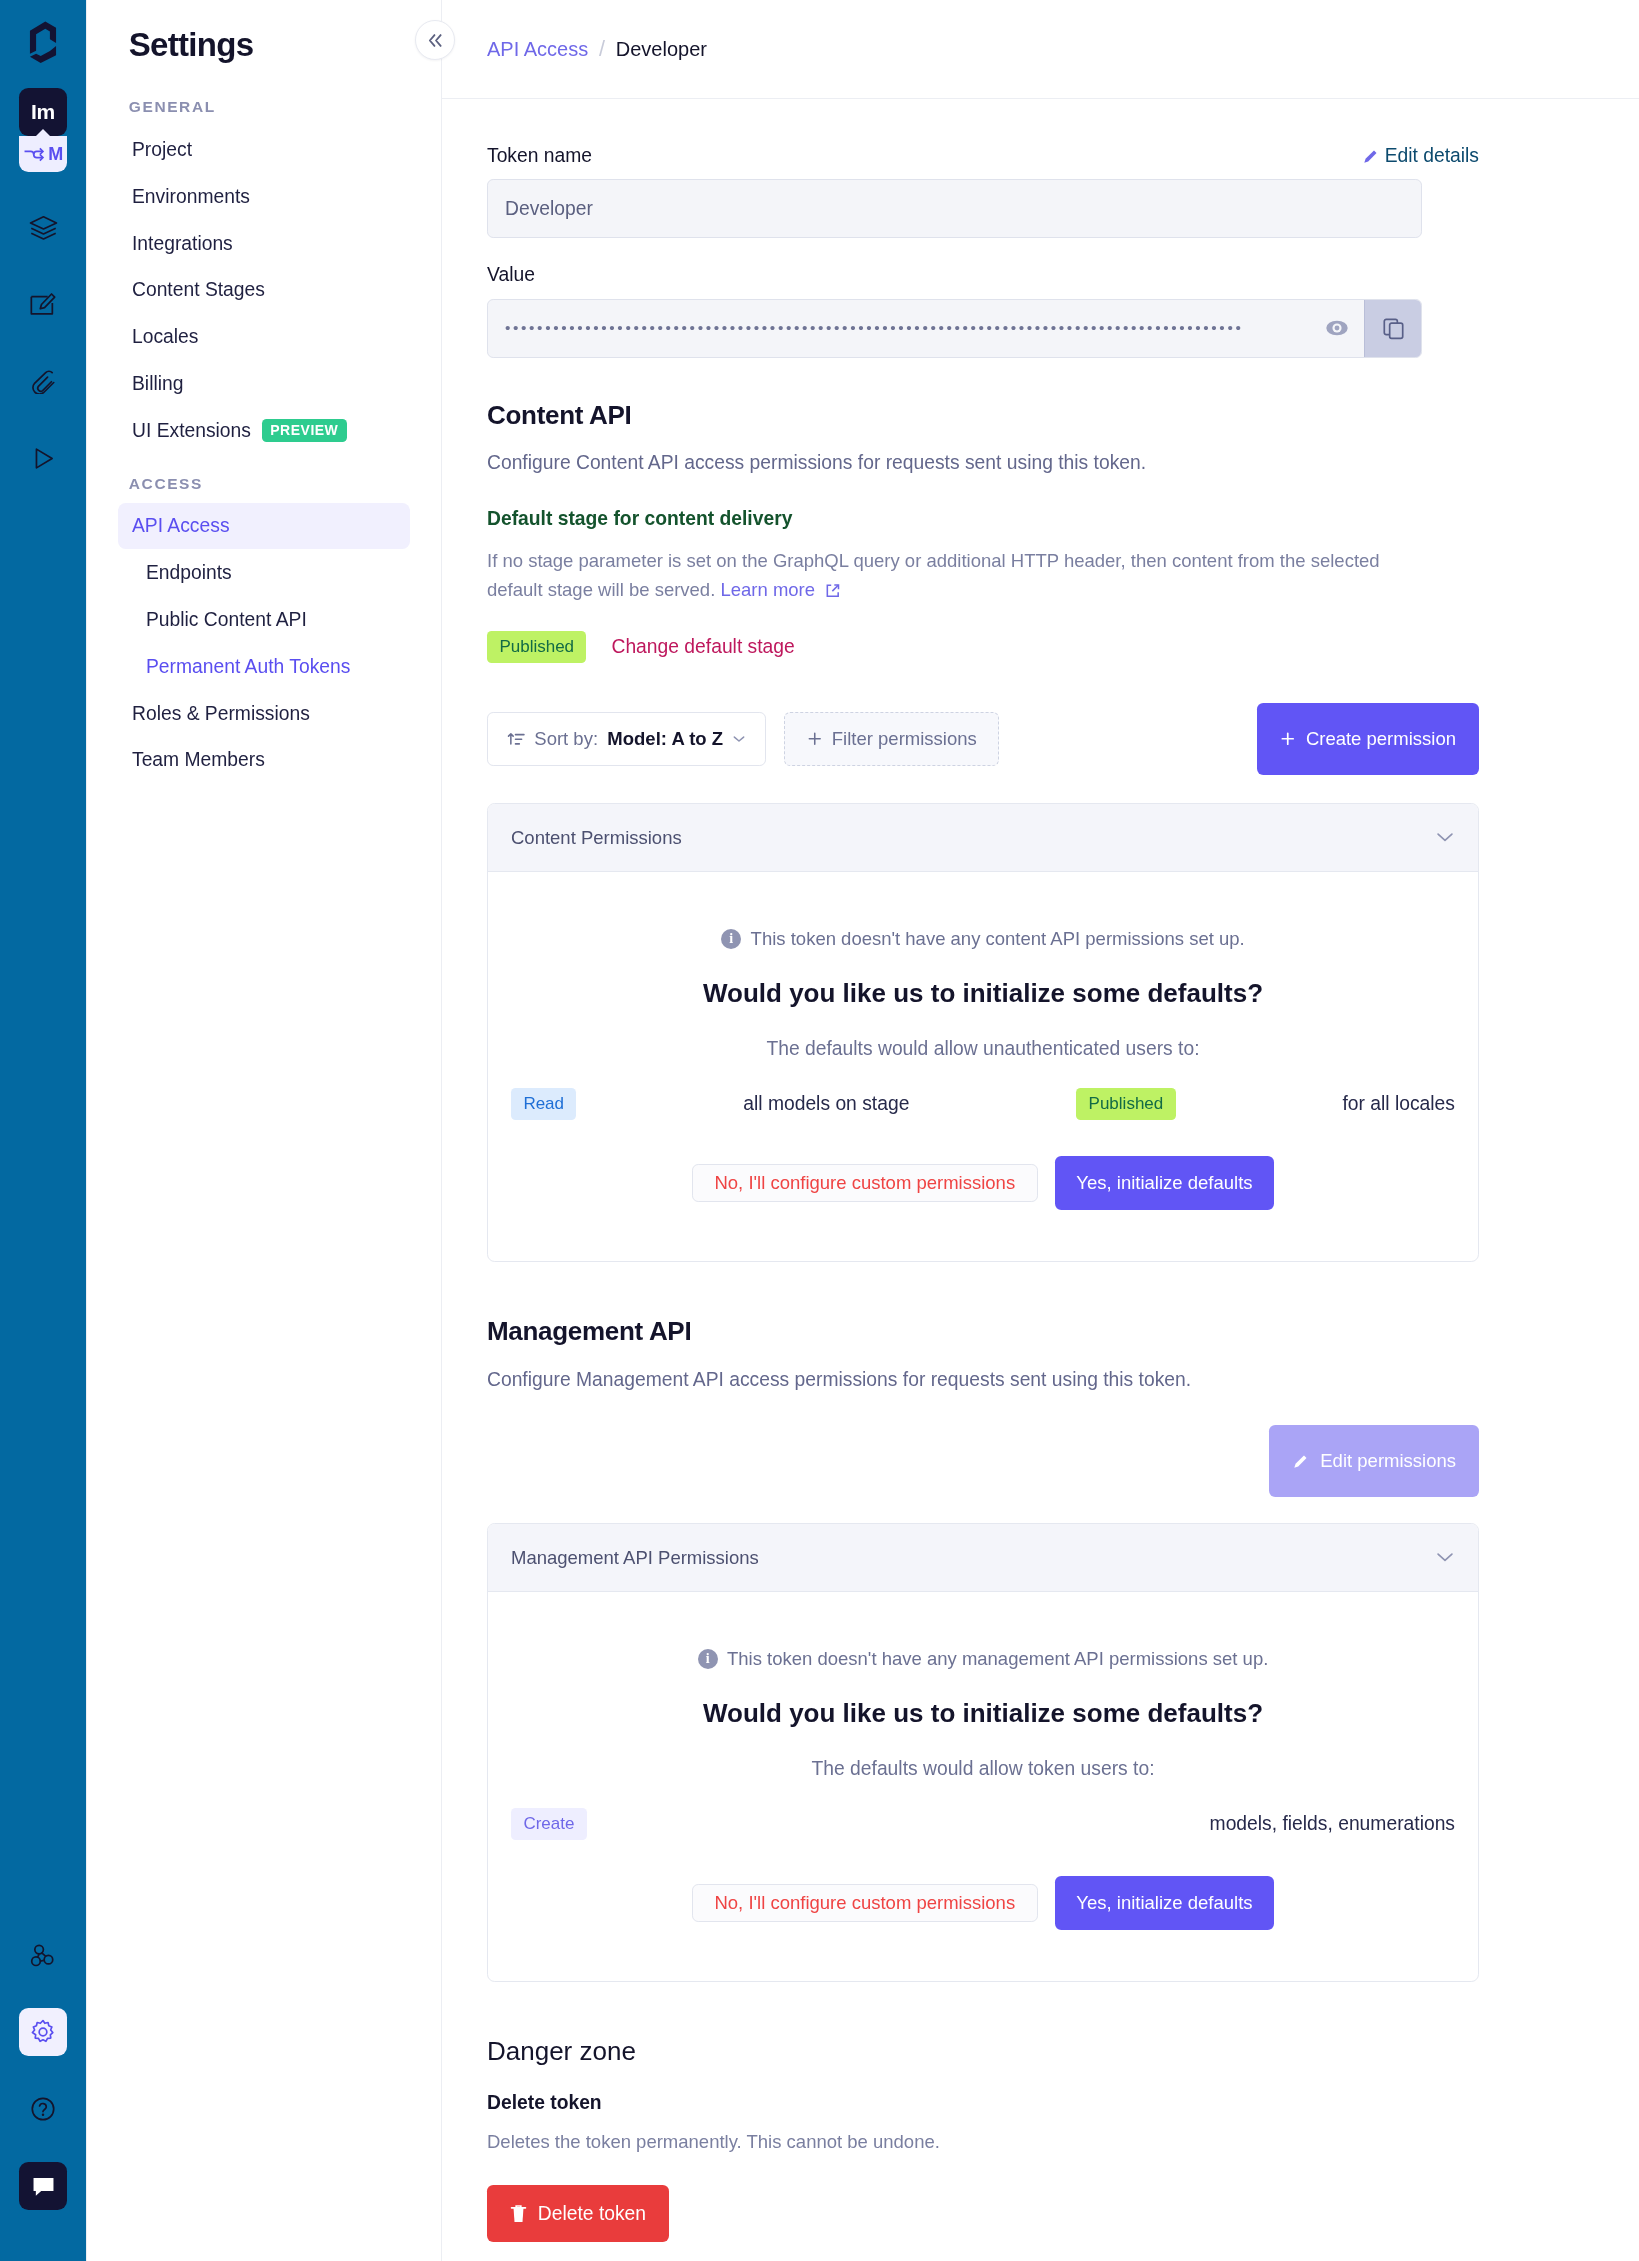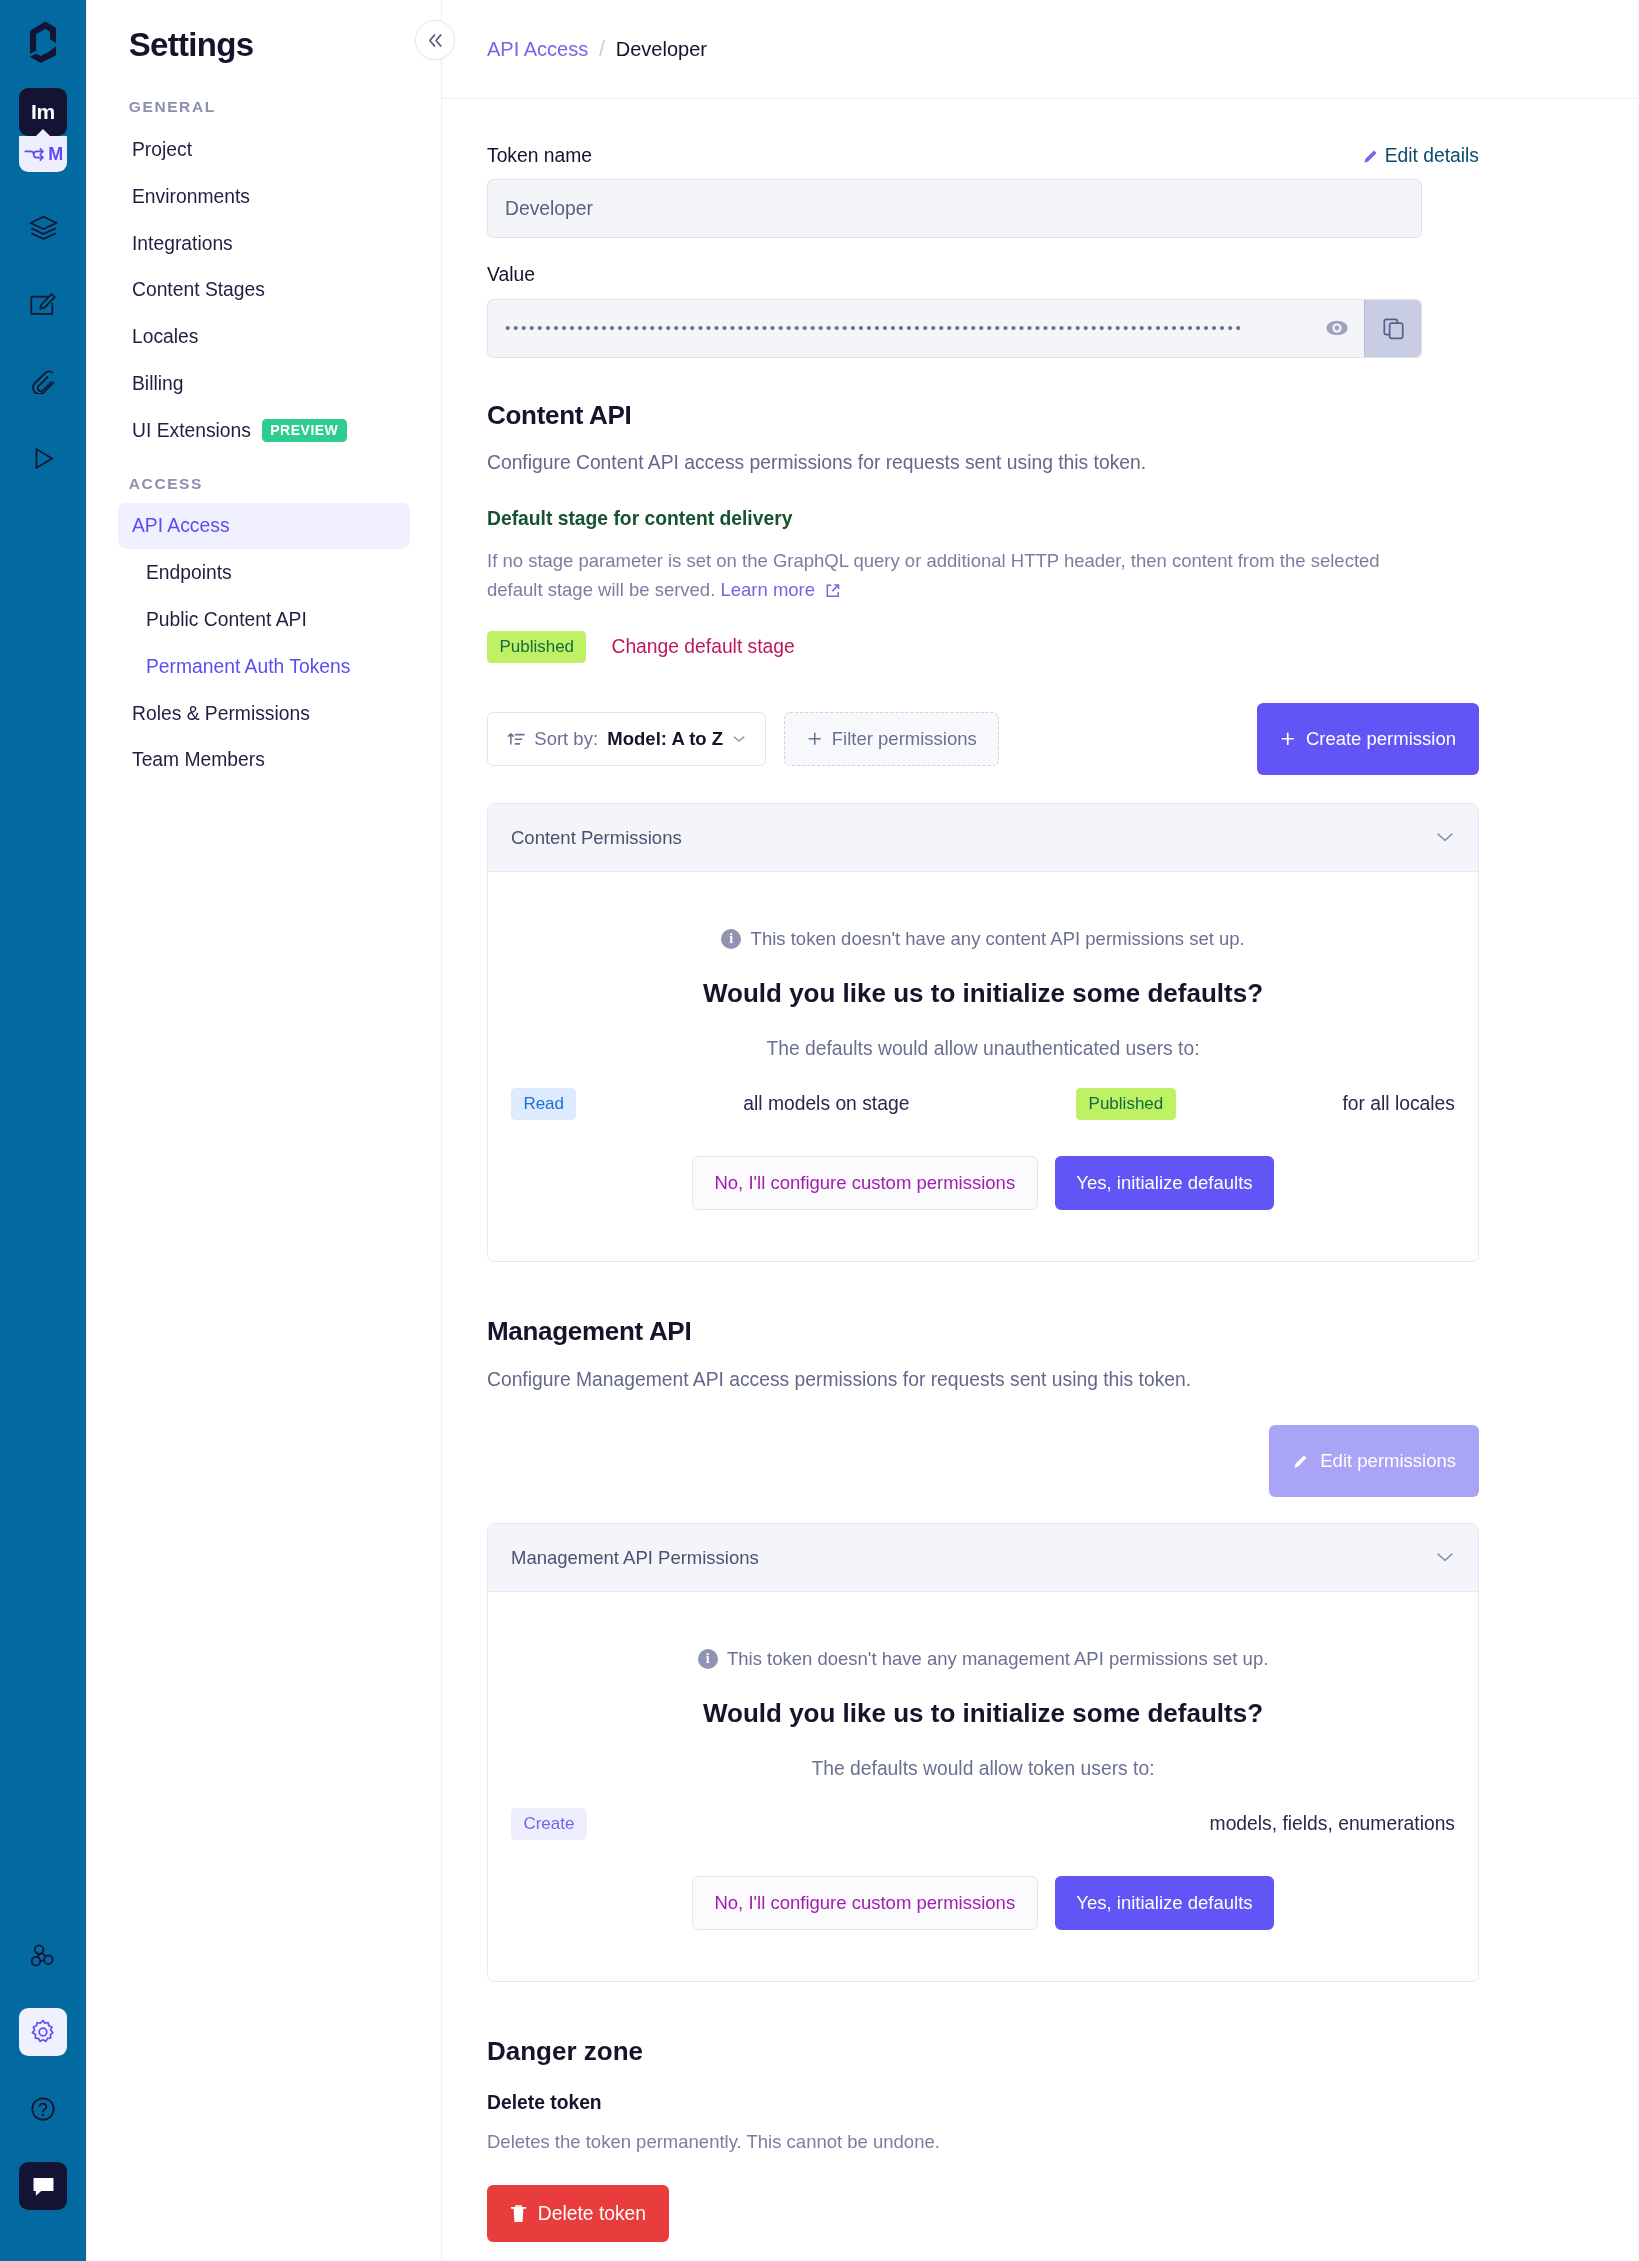--- a/index.html
+++ b/index.html
@@ -204,31 +204,31 @@
     font-family: "Liberation Serif", serif; flex: 0 0 auto;
   }
   .q-title { font-size: 26px; font-weight: 700; color: #14142b; margin-bottom: 29px; }
   .q-sub { font-size: 19.3px; color: #6b7092; margin-bottom: 28px; }
   .q-chipline {
     display: flex; align-items: center; justify-content: space-between;
     gap: 12.4px; font-size: 19.3px; color: #26294a; margin-bottom: 36px;
   }
   .q-actions { display: flex; align-items: center; justify-content: center; gap: 17px; }
   .btn-ghost {
-    height: 54px; background: #fbfbfd; border: 0.8px solid #e2e5ee; border-radius: 6.2px;
-    padding: 0 21.6px; font-size: 18.5px; color: #a21caf; cursor: pointer; text-align: center;
+    height: 38px; background: #fbfbfd; border: 0.8px solid #e2e5ee; border-radius: 6.2px;
+    padding: 0 21.6px; font-size: 18.5px; color: #ef4444; cursor: pointer; text-align: center;
   }
   .btn-confirm {
     height: 54px; background: #6155f5; border: none; border-radius: 6.2px;
     padding: 0 21.6px; font-size: 18.5px; color: #fff; cursor: pointer;
   }
 
   .edit-perm-row { display: flex; justify-content: flex-end; margin-bottom: 26px; }
 
-  h2.danger { font-size: 26px; font-weight: 700; color: #14142b; margin-bottom: 25px; }
+  h2.danger { font-size: 26px; font-weight: 400; color: #14142b; margin-bottom: 25px; }
   h3.danger-sub { font-size: 19.3px; font-weight: 700; color: #14142b; margin-bottom: 17px; }
   p.danger-desc { font-size: 18.5px; color: #7a7fa0; margin-bottom: 32px; }
   .btn-delete {
     height: 57px; background: #e93c3c; border: none; border-radius: 6.2px;
     display: inline-flex; align-items: center; gap: 10.8px;
     padding: 0 23px; font-size: 19.3px; color: #fff; cursor: pointer;
   }
   svg { display: block; }
 </style>
 </head>

